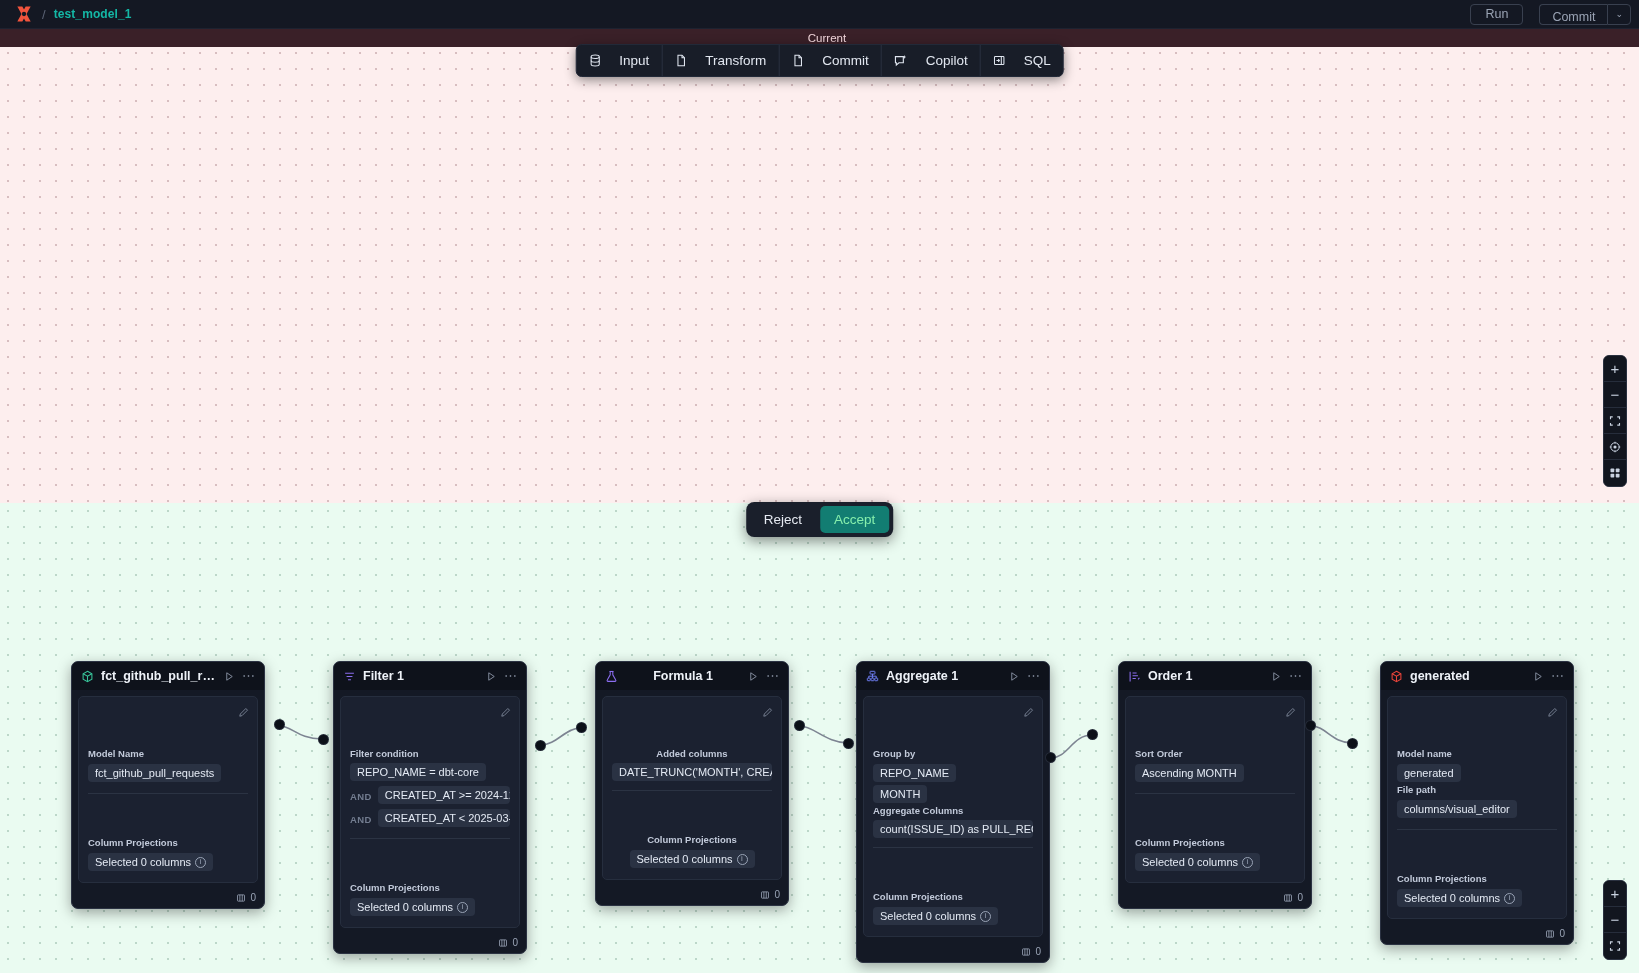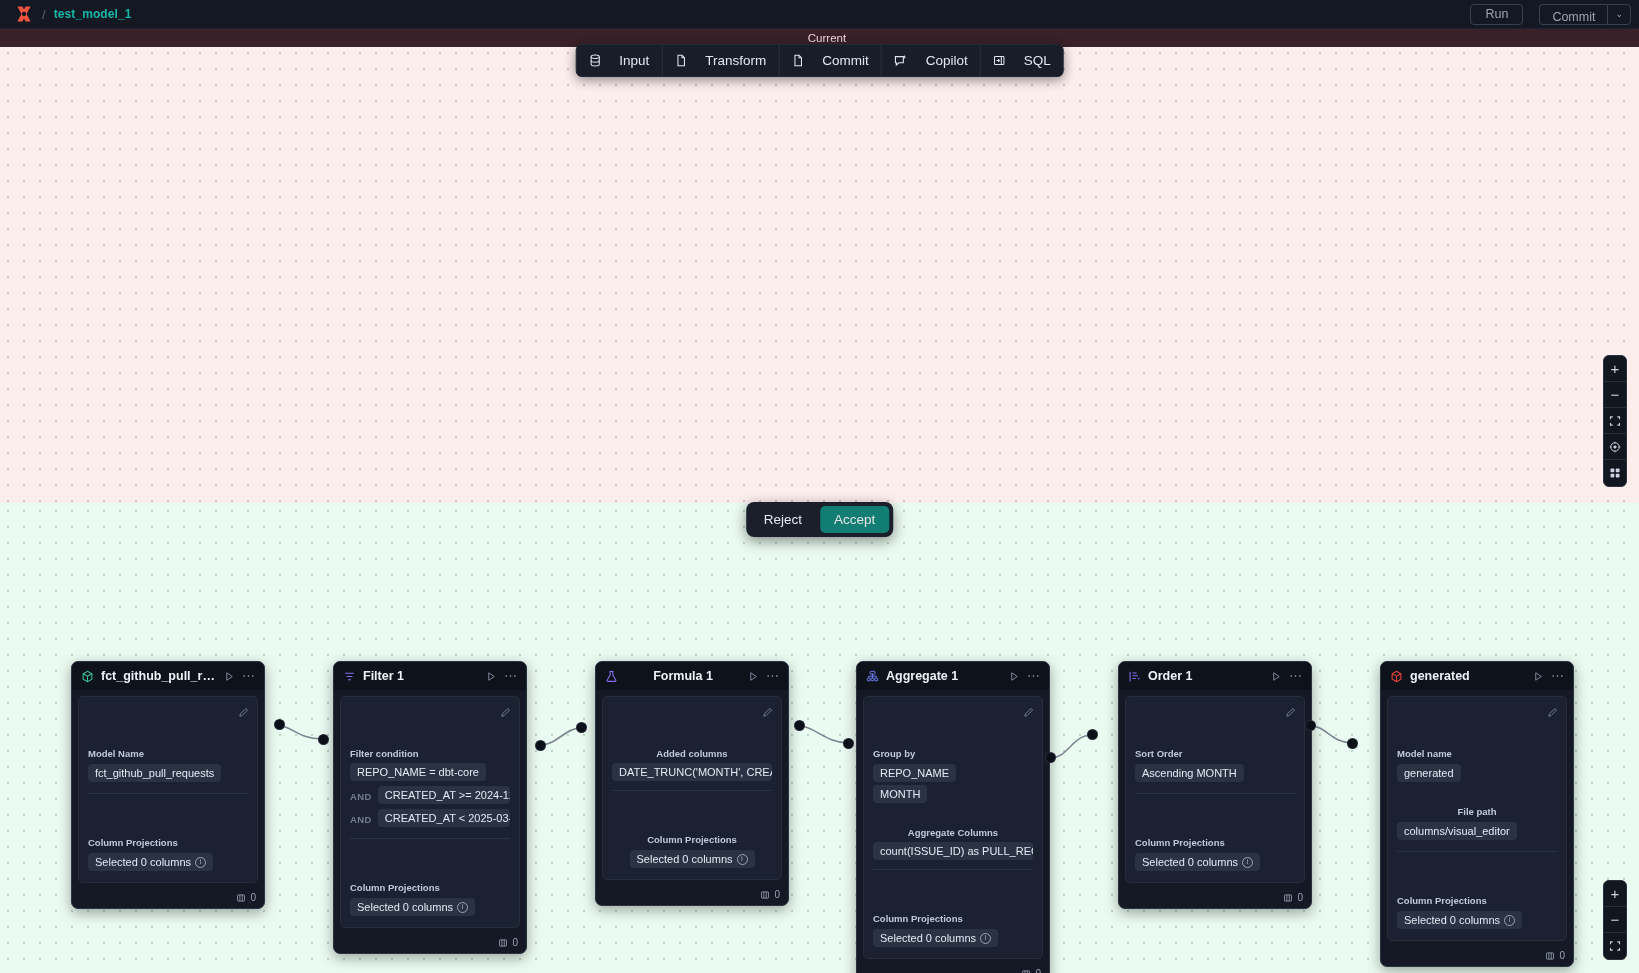--- a/index.html
+++ b/index.html
@@ -75,21 +75,21 @@
   
   .accept-bar {
     position: absolute; top: 502px; left: 50%; transform: translateX(-50%);
     background: #1a1f2b; border-radius: 8px; padding: 4px;
     display: flex; gap: 4px; z-index: 30;
     box-shadow: 0 4px 14px rgba(0,0,0,.45);
   }
   .ab-btn { font-family: inherit; font-size: 13.5px; border: none; border-radius: 5px;
             padding: 6px 14px; cursor: pointer; }
   .ab-reject { background: transparent; color: #e6eaf2; }
-  .ab-accept { background: #127d72; color: #e5e5e5; }
+  .ab-accept { background: #127d72; color: #86efac; }
 
   
   .zoomstack {
     position: absolute; width: 24px; background: #12161f;
     border: 1px solid #2a3140; border-radius: 6px; z-index: 15;
     display: flex; flex-direction: column; overflow: hidden;
   }
   .zoomstack .zb {
     height: 26px; display: flex; align-items: center; justify-content: center;
     color: #c9d2e0; border-bottom: 1px solid #262d3b; background: #12161f;
@@ -115,21 +115,21 @@
   .head-ico { width: 13px; height: 13px; flex: 0 0 auto; display: block; }
   .node-head .act { color: #8d97a8; display: flex; align-items: center; }
   .dots3 { letter-spacing: 1px; font-size: 13px; line-height: 10px; color:#8d97a8; }
 
   .node-body {
     margin: 6px; background: #1b2130; border: 1px solid #262e3e;
     border-radius: 5px; padding: 8px 9px 9px 9px; position: relative;
   }
   .pencil { position: absolute; top: 7px; right: 8px; color: #7e889a; }
   .field-label { font-size: 9.5px; font-weight: 700; color: #c2cada; margin-bottom: 4px; margin-top: 43px; }
-  .field-label.spaced { margin-top: 22px; text-align: center; }
+  .field-label.spaced { margin-top: 0; }
   .sep { height: 1px; background: #2b3343; margin: 9px 0 8px 0; }
   .chip {
     display: inline-flex; align-items: center; gap: 4px;
     background: #2a3243; border-radius: 4px;
     padding: 3px 7px; font-size: 11px; color: #e4eaf4;
     max-width: 100%; white-space: nowrap; overflow: hidden; text-overflow: ellipsis;
     margin-bottom: 2px;
   }
   .chip.block { display: flex; }
   .cond-row { display: flex; align-items: center; gap: 6px; margin-top: 3px; }

